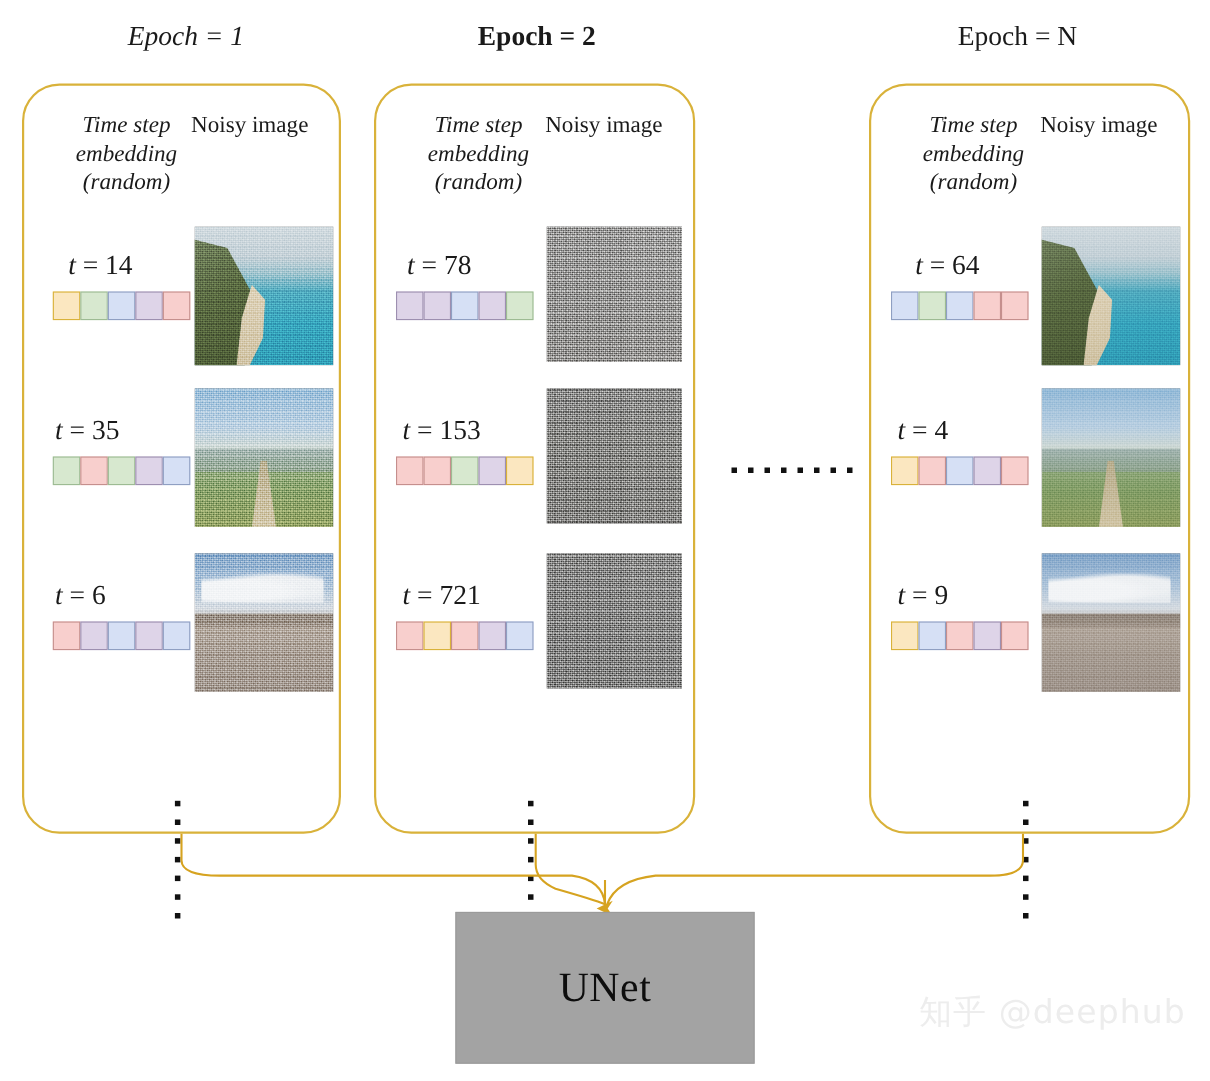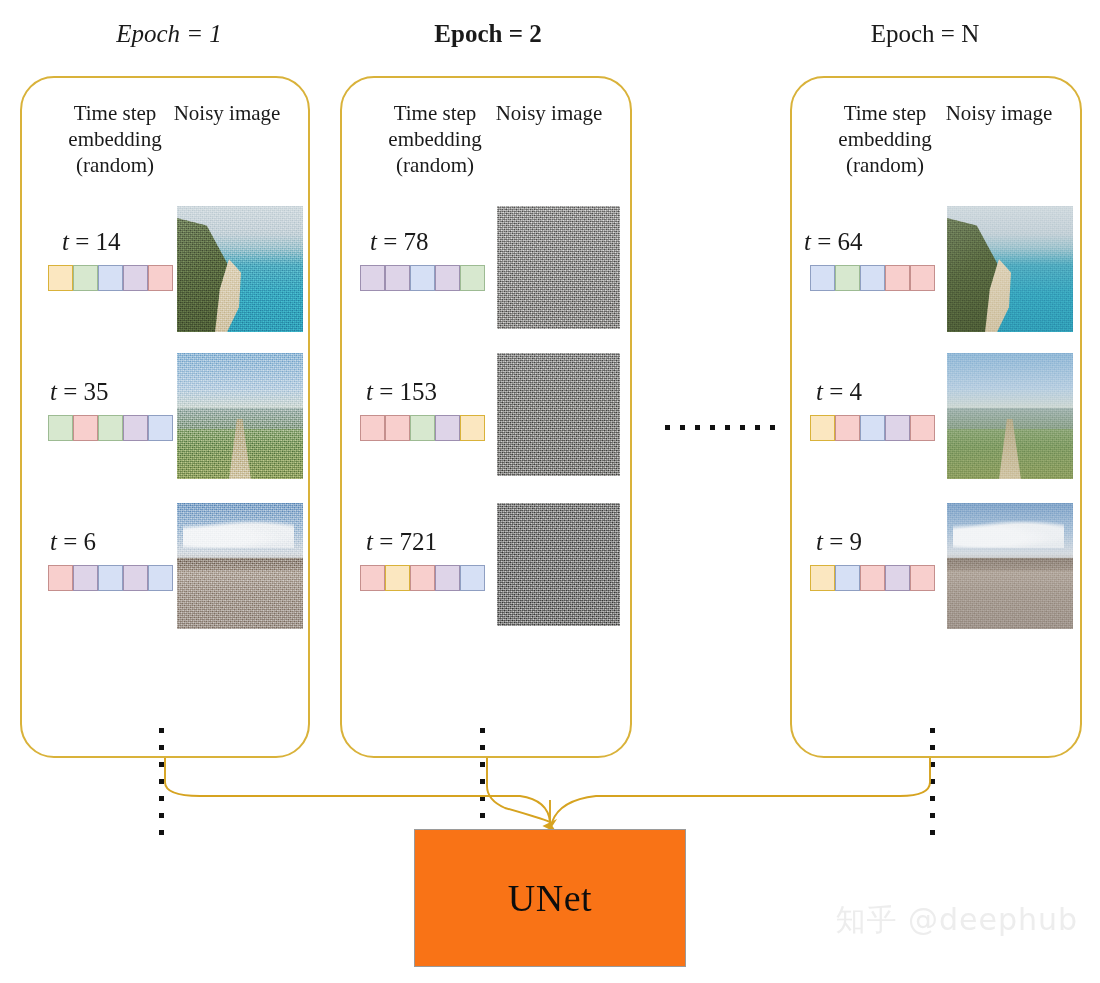--- a/index.html
+++ b/index.html
@@ -37,21 +37,21 @@
   }
 
   .card-head {
     position: absolute;
     top: 22px;
     font-size: 21px;
     line-height: 1.24;
     text-align: center;
     color: #1a1a1a;
   }
-  .head-left  { left: 8px;  width: 170px; }
+  .head-left  { left: 8px;  width: 170px; font-style: italic; }
   .head-right { right: 6px; width: 150px; }
 
   
   .row { position: absolute; left: 0; right: 0; }
 
   .t-label {
     position: absolute;
     font-size: 25px;
     white-space: nowrap;
     color: #1a1a1a;
@@ -188,21 +188,21 @@
     pointer-events: none;
   }
 
   
   .unet-box {
     position: absolute;
     left: 414px;
     top: 829px;
     width: 272px;
     height: 138px;
-    background: #f97316;
+    background: #a3a3a3;
     border: 1.4px solid #9a9a9a;
     box-sizing: border-box;
     display: flex;
     align-items: center;
     justify-content: center;
   }
   .unet-label {
     font-size: 38px;
     color: #0d0d0d;
     letter-spacing: .5px;
@@ -389,21 +389,21 @@
     <b></b>
     <b></b>
     <b></b>
 </div>
 
 <div class="epoch-card" style="left:790px; width:292px;">
   <div class="card-head head-left">Time step embedding (random)</div>
   <div class="card-head head-right">Noisy image</div>
 
   <div class="row" style="top:138px;">
-    <div class="t-label" style="left:12px; top:12px;">
+    <div class="t-label" style="left:40px; top:12px;">
       <i>t</i>
       <span>=</span>
       <span>64</span>
     </div>
     <div class="embed" style="left:18px; top:49px;">
       <span class="c-blue"></span>
       <span class="c-green"></span>
       <span class="c-blue"></span>
       <span class="c-pink"></span>
       <span class="c-pink"></span>

